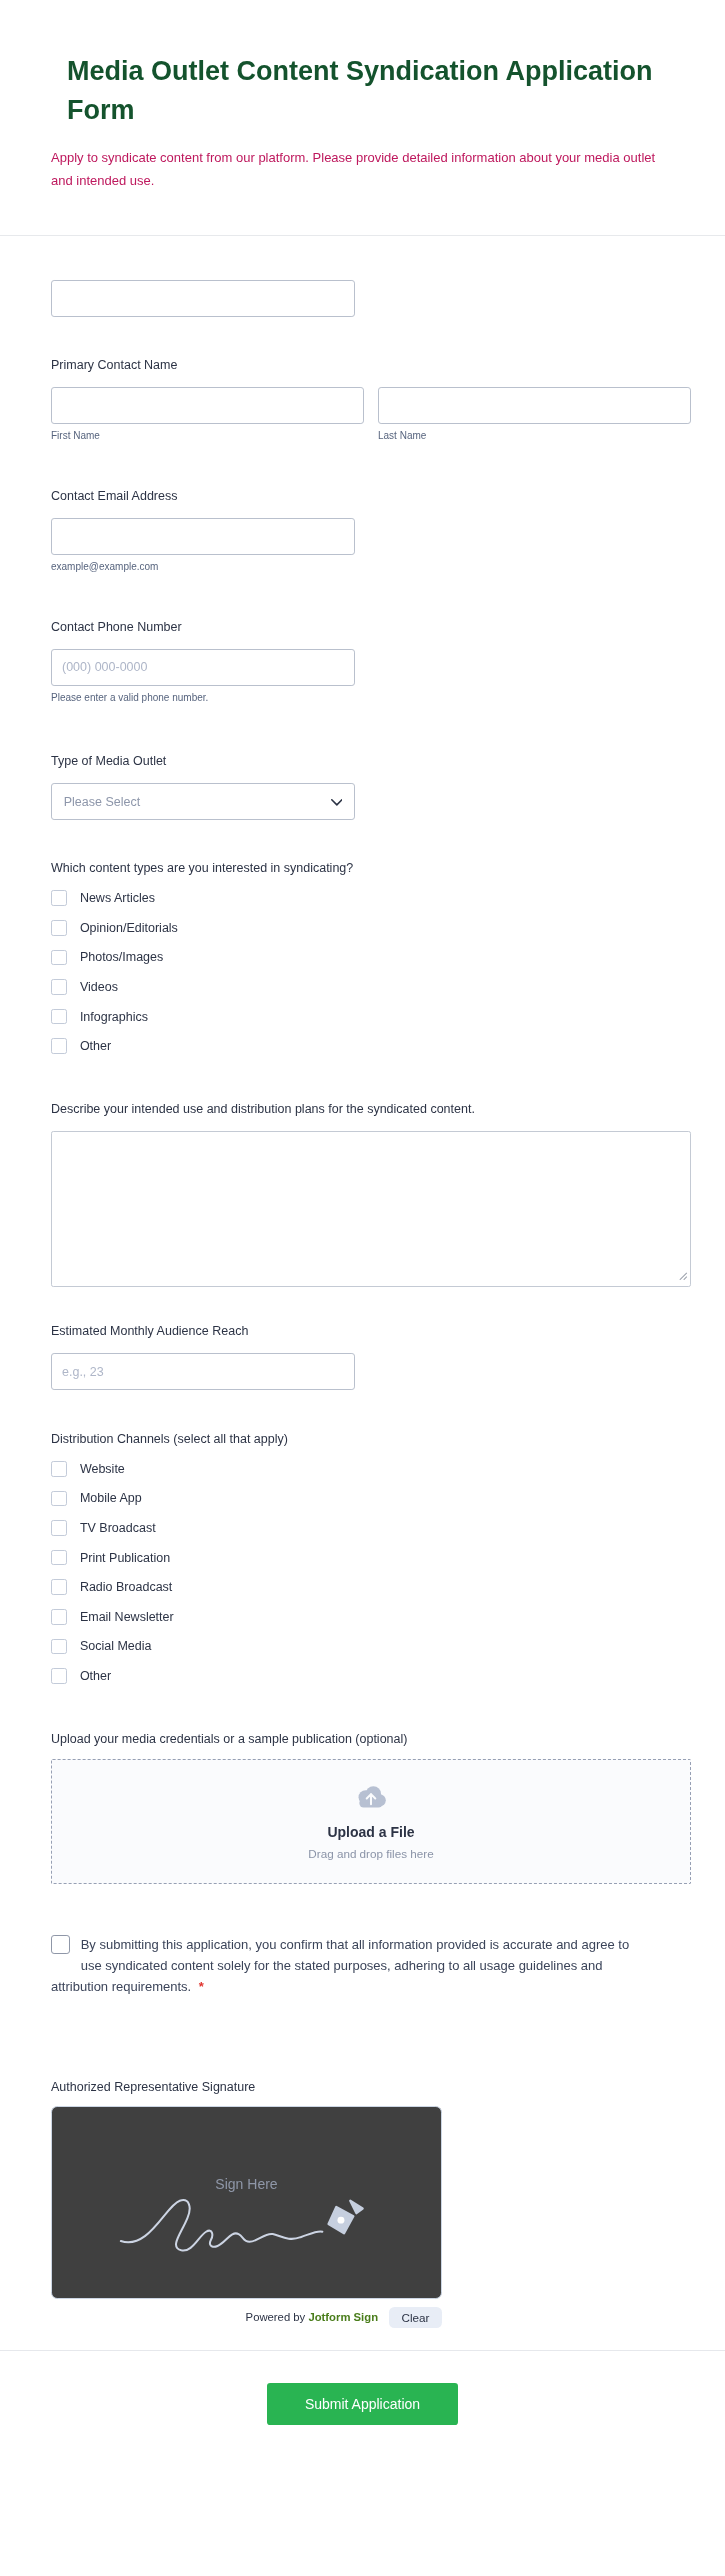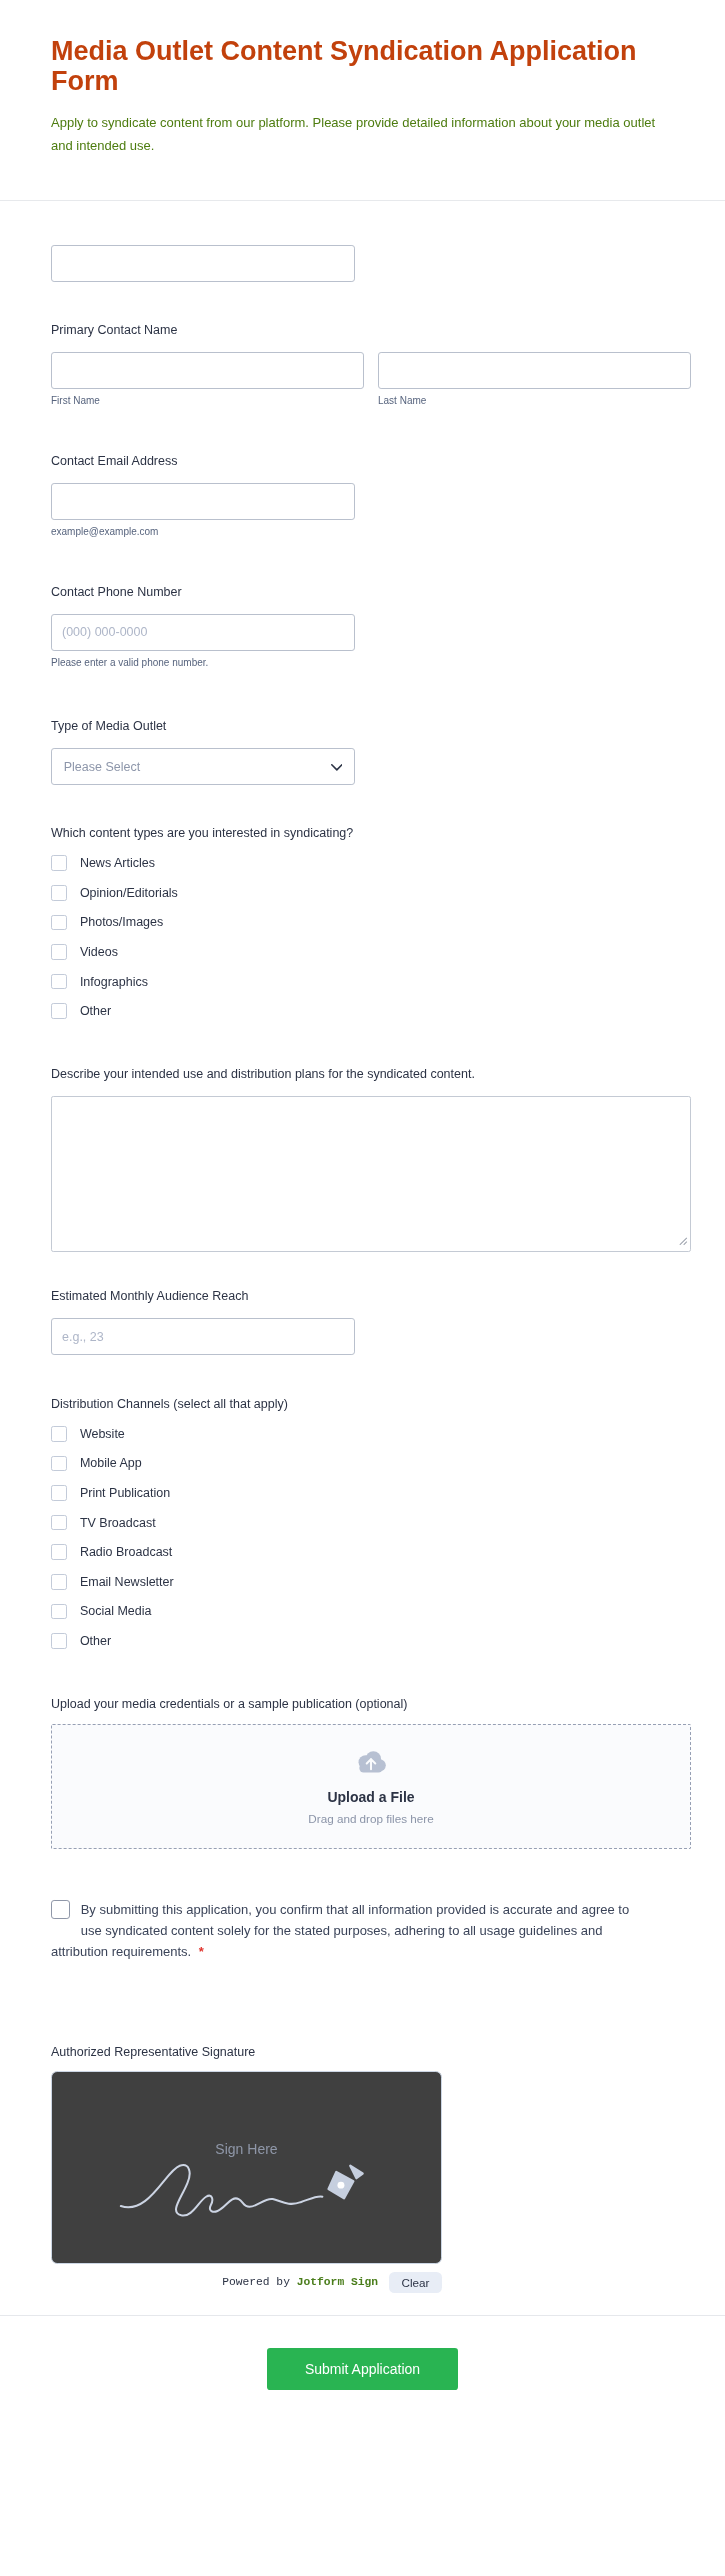--- a/index.html
+++ b/index.html
@@ -3,22 +3,22 @@
 <meta charset="utf-8">
 <style>
   * { box-sizing: border-box; }
   html,body { margin:0; padding:0; background:#fff; }
   .page {
     width: 725px; min-height: 2576px; background:#fff;
     font-family: "Liberation Sans", sans-serif; color:#2c3345;
   }
   
   .form-header { padding: 36px 51px 42px 51px; border-bottom: 0.8px solid #e7e9ec; }
-  .form-title { margin:0; font-size:27px; line-height:30px; font-weight:700; color:#c2410c; }
-  .form-subtitle { margin:15px 0 0 0; font-size:13px; line-height:23.4px; color:#4d7c0f; max-width:608px; }
+  .form-title { margin:16px; font-size:27px; line-height:39px; font-weight:700; color:#14532d; }
+  .form-subtitle { margin:15px 0 0 0; font-size:13px; line-height:23.4px; color:#be185d; max-width:608px; }
   
   .form-body { padding: 0 34px 0 51px; }
   .field { margin-top: 39px; }
   .q-label { display:block; font-size:12.5px; line-height:15px; font-weight:500; color:#2c3345; }
   .control { margin-top:14px; }
   .text-input {
     width:304px; height:37px; border:0.8px solid #b9c0cd; border-radius:3.1px;
     background:#fff; padding:0 10px; font-size:12.5px; color:#b91c1c;
     font-family:"Liberation Sans",sans-serif; outline:none;
   }
@@ -65,21 +65,21 @@
   .req { color:#e0342e; font-weight:700; margin-left:3.9px; }
   
   .sig-field { margin-top:83px; }
   .sig-pad {
     margin-top:11px; width:391px; height:193px; background:#404040;
     border:0.8px solid #ccd6e4; border-radius:6.2px; position:relative; cursor:crosshair;
   }
   .sign-here { position:absolute; top:69px; left:0; width:100%; text-align:center; font-size:14px; color:#8f97a8; }
   .squiggle { position:absolute; left:65px; top:86px; }
   .powered-row { width:391px; margin-top:7.8px; display:flex; align-items:center; justify-content:flex-end; }
-  .powered-text { font-size:11.3px; color:#2c3345;font-family:Liberation Mono, monospace; }
+  .powered-text { font-size:11.3px; color:#2c3345; }
   .brand { font-weight:700; color:#4a7d1b; }
   .clear-btn {
     margin-left:11px; background:#e8edf6; border:none; border-radius:5.5px; padding:3.9px 12.5px;
     font-size:11.7px; color:#2c3345; font-family:"Liberation Sans",sans-serif; cursor:pointer;
   }
   
   .form-footer { margin-top:22px; border-top:0.8px solid #e6e8ec; padding:32px 0 41px 0; text-align:center; }
   .submit-btn {
     border:none; border-radius:3.1px; background:#29b452; color:#fff;
     font-size:14px; font-weight:500; font-family:"Liberation Sans",sans-serif;
@@ -201,25 +201,25 @@
       <div class="opt">
         <div class="checkbox"></div>
         <span class="opt-label">Website</span>
       </div>
       <div class="opt">
         <div class="checkbox"></div>
         <span class="opt-label">Mobile App</span>
       </div>
       <div class="opt">
         <div class="checkbox"></div>
+        <span class="opt-label">TV Broadcast</span>
+      </div>
+      <div class="opt">
+        <div class="checkbox"></div>
         <span class="opt-label">Print Publication</span>
-      </div>
-      <div class="opt">
-        <div class="checkbox"></div>
-        <span class="opt-label">TV Broadcast</span>
       </div>
       <div class="opt">
         <div class="checkbox"></div>
         <span class="opt-label">Radio Broadcast</span>
       </div>
       <div class="opt">
         <div class="checkbox"></div>
         <span class="opt-label">Email Newsletter</span>
       </div>
       <div class="opt">

